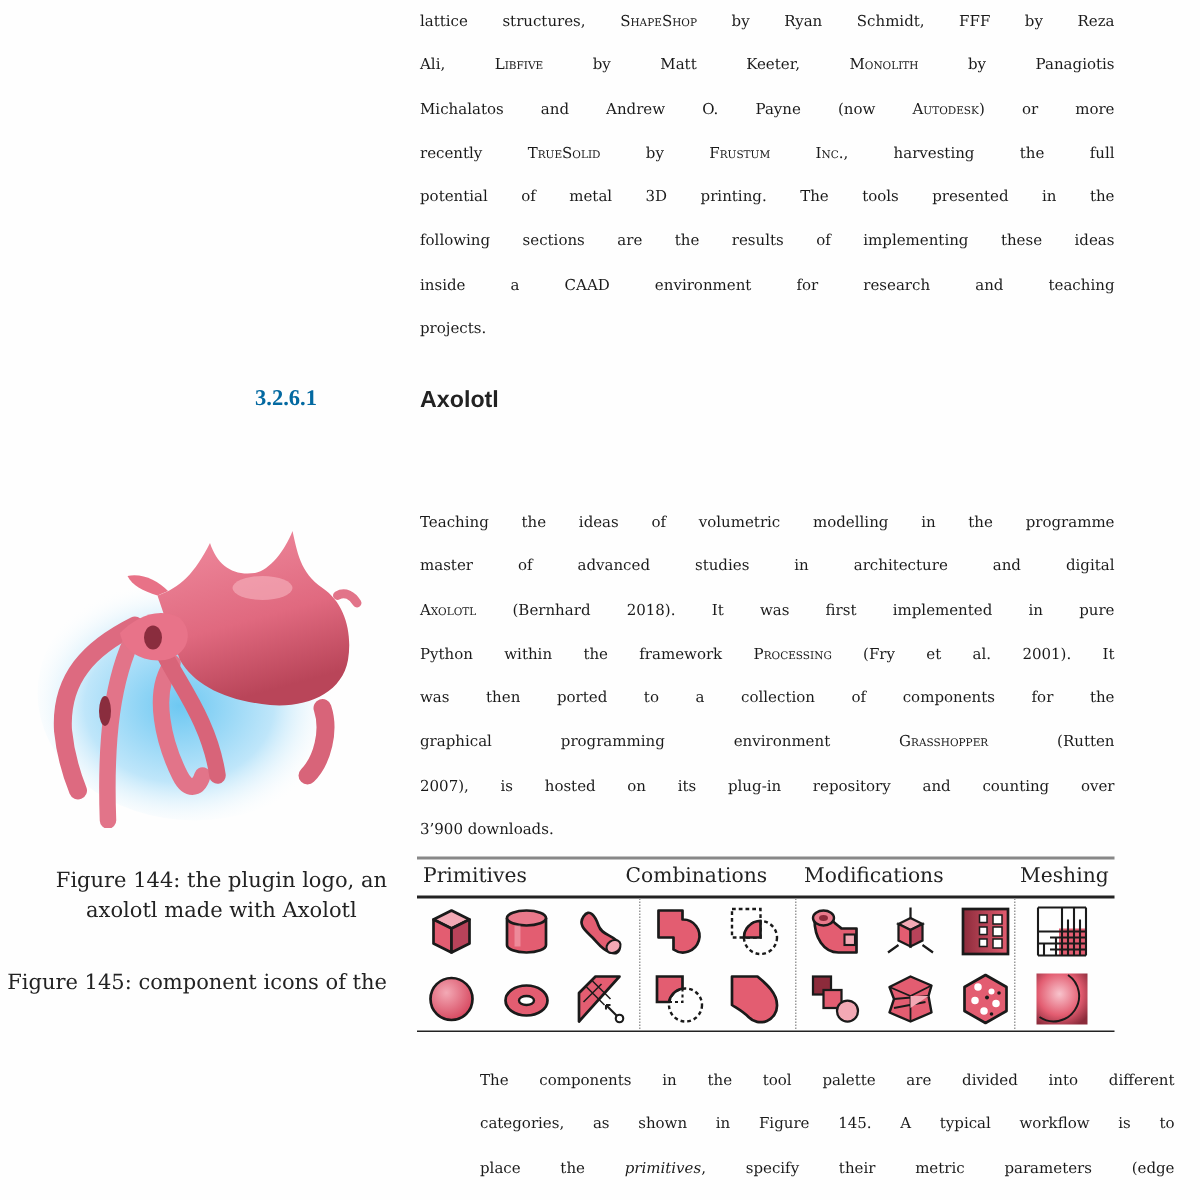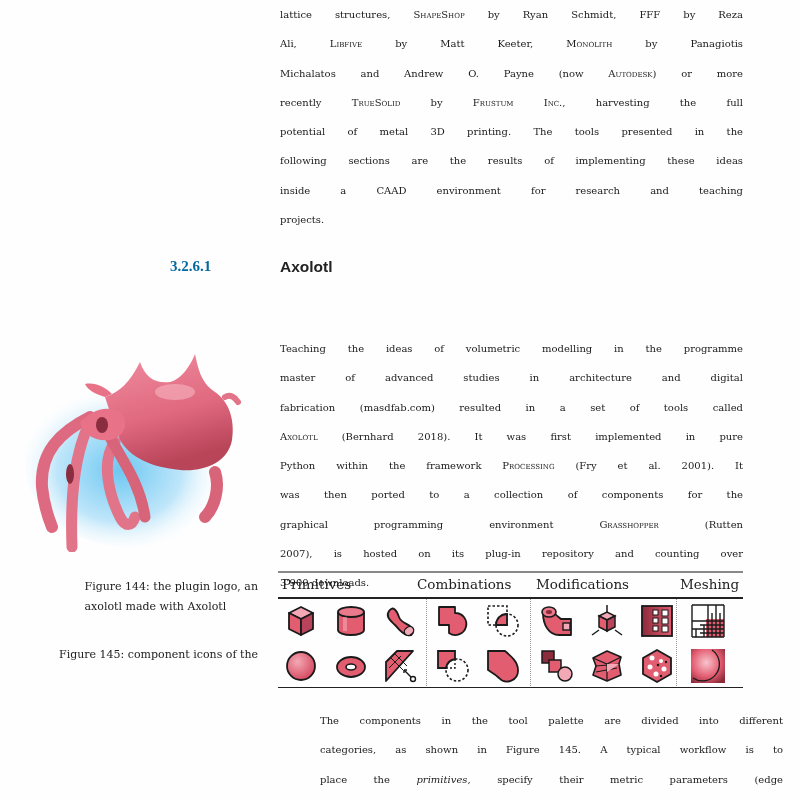--- a/index.html
+++ b/index.html
@@ -4,21 +4,21 @@
 <style>
   html, body { margin:0; padding:0; }
   body { width:800px; height:800px; overflow:hidden; background:#fefefe; position:relative;
          font-family:"DejaVu Serif","Liberation Serif",serif; color:#1a1a1a; }
   .col { position:absolute; left:280px; width:463px; }
   .line { font-size:10px; height:29.3px; line-height:29.3px; white-space:nowrap; }
   .just { text-align:justify; text-align-last:justify; }
   .sc { font-variant:small-caps; }
   .sec-num { position:absolute; left:170px; top:258px; font-family:Liberation Serif, serif; font-size:15px; font-weight:bold; color:#0369a1; }
   .sec-title { position:absolute; left:280px; top:258px; font-family:"Liberation Sans",sans-serif; font-size:15.5px; font-weight:bold; color:#222; }
-  .caption { position:absolute; right:542px; text-align:left; font-size:11px; line-height:20px; color:#222; white-space:nowrap; }
+  .caption { position:absolute; right:542px; text-align:center; font-size:14px; line-height:20px; color:#222; white-space:nowrap; }
   .fig-table { position:absolute; left:278px; top:571px; width:465px; height:117px; }
   .fig-table .topline { position:absolute; left:0; right:0; top:0; height:2px; background:#888; }
   .fig-table .midline { position:absolute; left:0; right:0; top:26px; height:1.5px; background:#222; }
   .fig-table .botline { position:absolute; left:0; right:0; bottom:0; height:1.5px; background:#222; }
   .fig-table .hdr { position:absolute; top:5px; font-size:13.5px; color:#222; }
   .vdots { position:absolute; top:28px; bottom:2px; width:0; border-left:1.5px dotted #999; }
   .icon { position:absolute; width:36px; height:36px; }
   .axolotl { position:absolute; left:20px; top:322px; width:255px; height:230px; }
 </style>
 </head>
@@ -34,21 +34,20 @@
     <div class="line just"><span>inside a CAAD environment for research and teaching</span></div>
     <div class="line"><span>projects.</span></div>
   </div>
 
 <div class="sec-num">3.2.6.1</div>
 <div class="sec-title">Axolotl</div>
 
 <div class="col" style="top:289px;margin-top:45px;">
     <div class="line just"><span>Teaching the ideas of volumetric modelling in the programme</span></div>
     <div class="line just"><span>master of advanced studies in architecture and digital</span></div>
-    <div class="line just"><span>fabrication (masdfab.com) resulted in a set of tools called</span></div>
     <div class="line just"><span class="sc">Axolotl</span><span> (Bernhard 2018). It was first implemented in pure</span></div>
     <div class="line just"><span>Python within the framework </span><span class="sc">Processing</span><span> (Fry et al. 2001). It</span></div>
     <div class="line just"><span>was then ported to a collection of components for the</span></div>
     <div class="line just"><span>graphical programming environment </span><span class="sc">Grasshopper</span><span> (Rutten</span></div>
     <div class="line just"><span>2007), is hosted on its plug-in repository and counting over</span></div>
     <div class="line"><span>3’900 downloads.</span></div>
   </div>
 
 <div class="axolotl">
   <svg width="255" height="230" viewBox="0 0 255 230">

